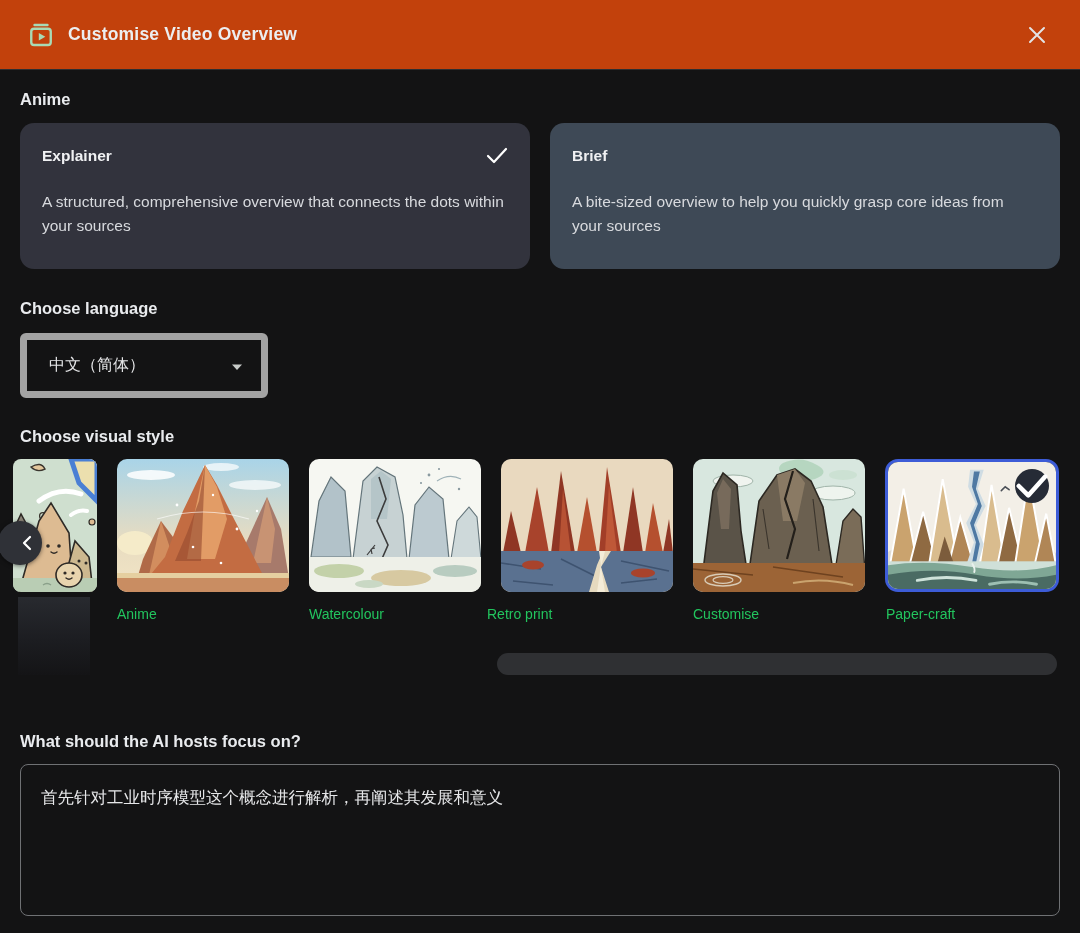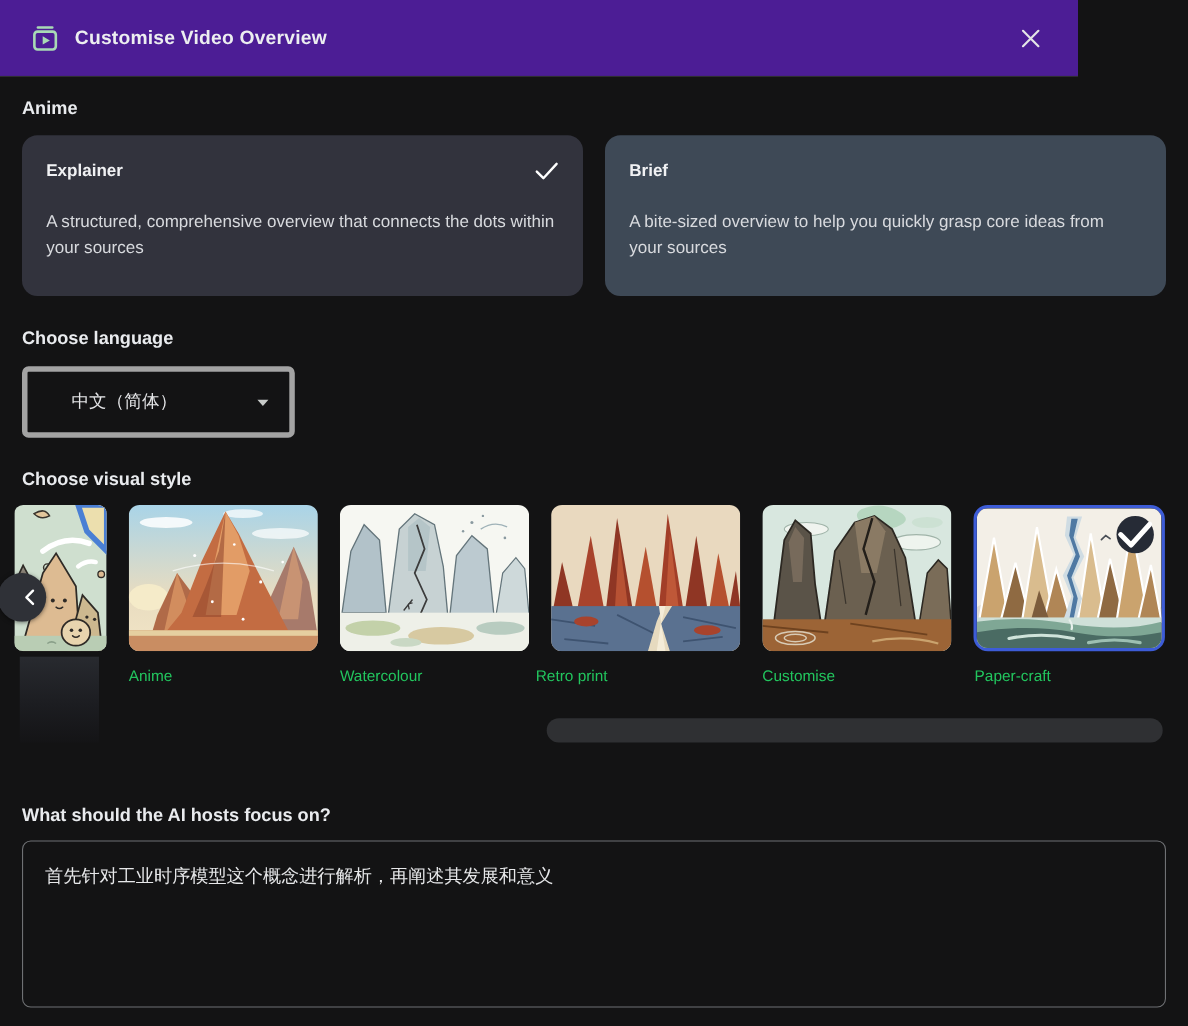--- a/index.html
+++ b/index.html
@@ -3,40 +3,40 @@
 <meta charset="utf-8">
 <style>
   html,body{margin:0;padding:0;background:#0b0b0c;}
   *{box-sizing:border-box;}
   .dialog{
     position:relative;width:1080px;height:933px;background:#131314;
     font-family:"Liberation Sans","DejaVu Sans",sans-serif;color:#e8eaed;
     overflow:hidden;
   }
   
-  .hdr{position:absolute;left:0;top:0;width:980px;height:70px;background:#4c1d95;
+  .hdr{position:absolute;left:0;top:0;width:1080px;height:70px;background:#c2410c;
        border-bottom:1px solid #2e2e31;display:flex;align-items:center;padding:0 28px;}
   .hdr-icon{width:26px;height:26px;margin-right:14px;flex:0 0 auto;}
   .hdr-title{font-size:17.5px;font-weight:600;color:#eceef0;letter-spacing:.2px;}
   .close-btn{margin-left:auto;width:30px;height:30px;display:flex;align-items:center;
        justify-content:center;cursor:pointer;border-radius:50%;}
   
   .sec-h{position:absolute;left:20px;font-size:16.5px;font-weight:600;color:#e9ebee;}
   
   .fmt-card{position:absolute;top:123px;width:510px;height:146px;border-radius:14px;
        padding:24px 22px;cursor:pointer;}
   .fmt-card.explainer{left:20px;background:#32333d;}
   .fmt-card.brief{left:550px;background:#3e4956;}
   .fmt-title{font-size:15.5px;font-weight:600;color:#f0f1f3;}
   .fmt-desc{margin-top:25px;font-size:15.5px;line-height:24px;color:#d8dade;max-width:470px;}
   .fmt-check{position:absolute;right:22px;top:24px;}
   
   .lang-select{position:absolute;left:20px;top:333px;width:248px;height:65px;
-       border:5px solid #a3a3a3;border-radius:6px;display:flex;align-items:center;
-       padding:0 18px 0 40px;cursor:pointer;background:transparent;}
+       border:7px solid #a3a3a3;border-radius:6px;display:flex;align-items:center;
+       padding:0 18px 0 22px;cursor:pointer;background:transparent;}
   .lang-value{font-size:16px;color:#e4e5e7;}
   .lang-caret{margin-left:auto;}
   
   .thumb{position:absolute;top:459px;width:172px;height:133px;border-radius:10px;
        overflow:hidden;cursor:pointer;background:#222;}
   .thumb svg{display:block;width:100%;height:100%;}
   .thumb.partial{left:13px;width:84px;border-radius:8px;}
   .thumb.selected{border:3px solid #3d5cd7;border-radius:13px;}
   .style-label{position:absolute;top:606px;font-size:14px;color:#22c55e;}
   .check-badge{position:absolute;top:7px;right:7px;width:34px;height:34px;border-radius:50%;

